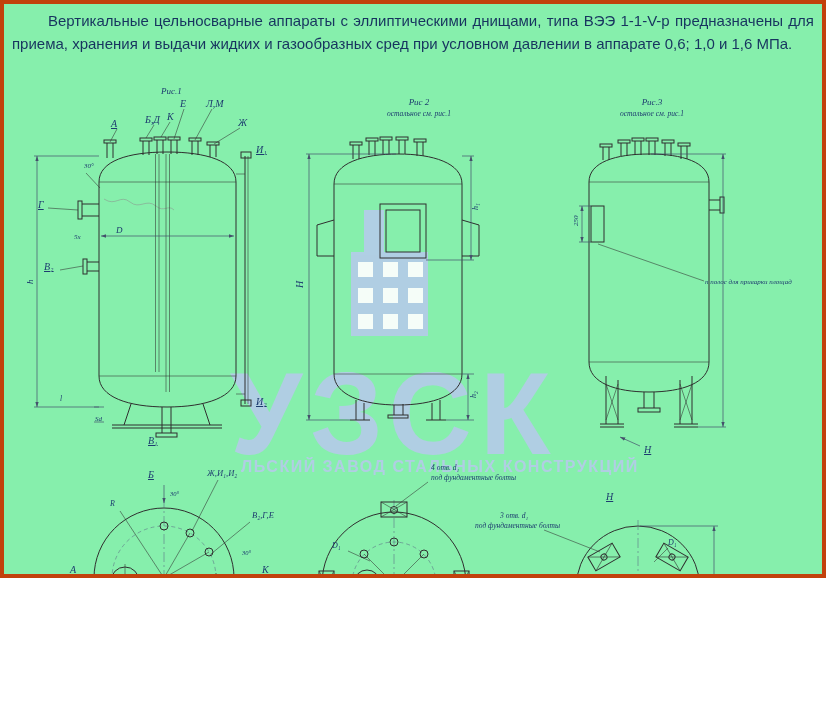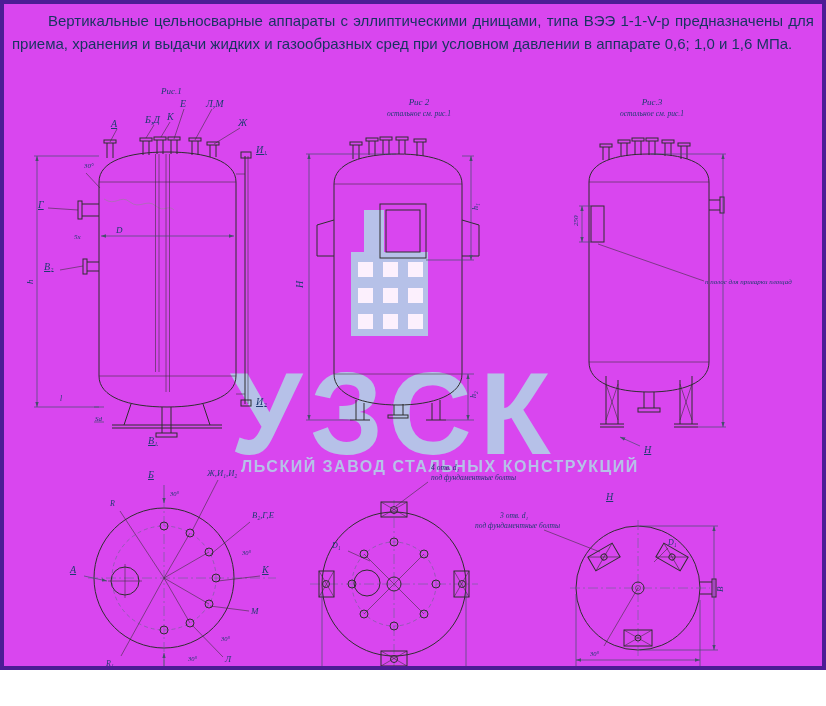--- a/index.html
+++ b/index.html
@@ -1,18 +1,18 @@
 <!DOCTYPE html>
 <html><head>
 <meta charset="utf-8">
 <style>
   html,body{margin:0;padding:0;background:#fff;}
   .page{
-    position:relative;width:826px;height:670px;box-sizing:border-box;
-    border:4px solid #4c1d95;background:#d946ef;overflow:hidden;
+    position:relative;width:826px;height:578px;box-sizing:border-box;
+    border:4px solid #c2410c;background:#86efac;overflow:hidden;
     font-family:"Liberation Sans",sans-serif;
   }
   .intro{
     position:absolute;top:6px;left:8px;right:8px;margin:0;
     color:#17345f;font-size:15px;line-height:1.5;text-align:justify;
     text-indent:36px;font-family:"Liberation Sans",sans-serif;
   }
   svg.drawing{position:absolute;left:0;top:0;}
   .ln{stroke:#2f2f2f;stroke-width:1;fill:none;}
   .tn{stroke:#2f2f2f;stroke-width:.55;fill:none;}

